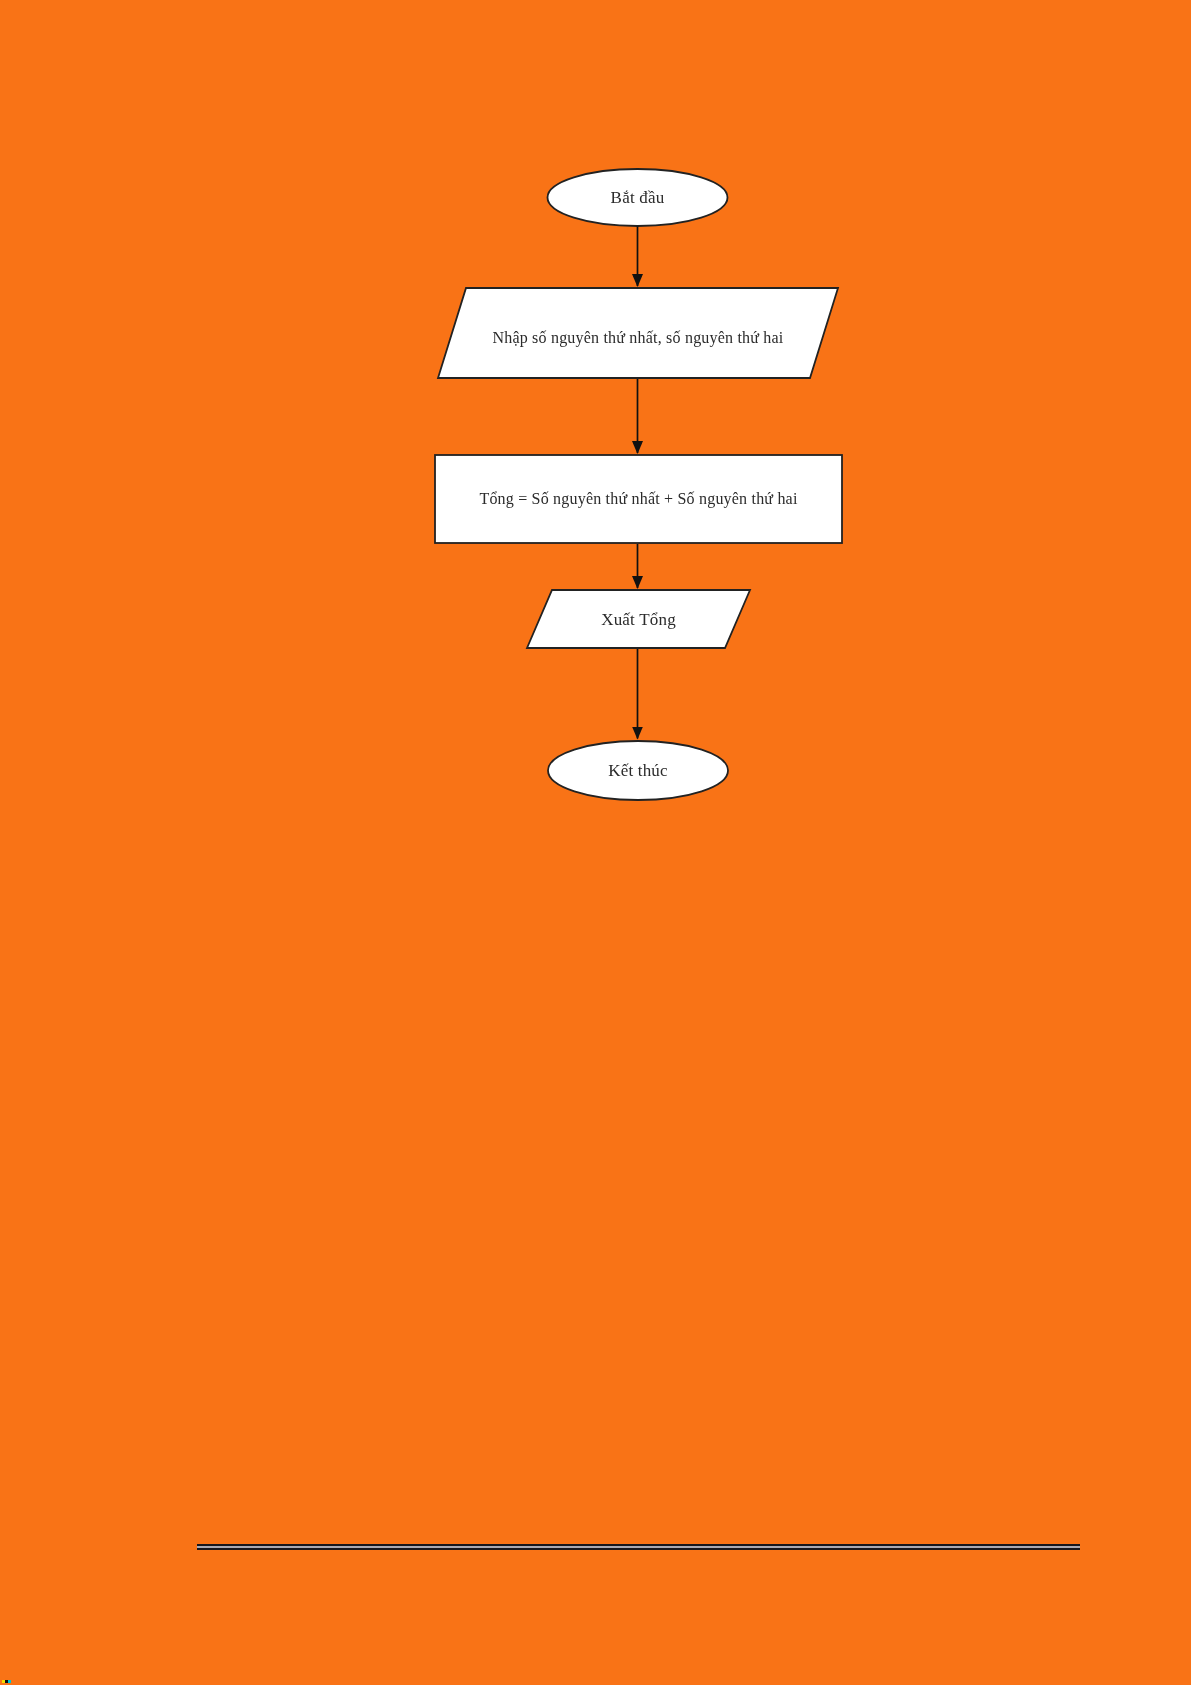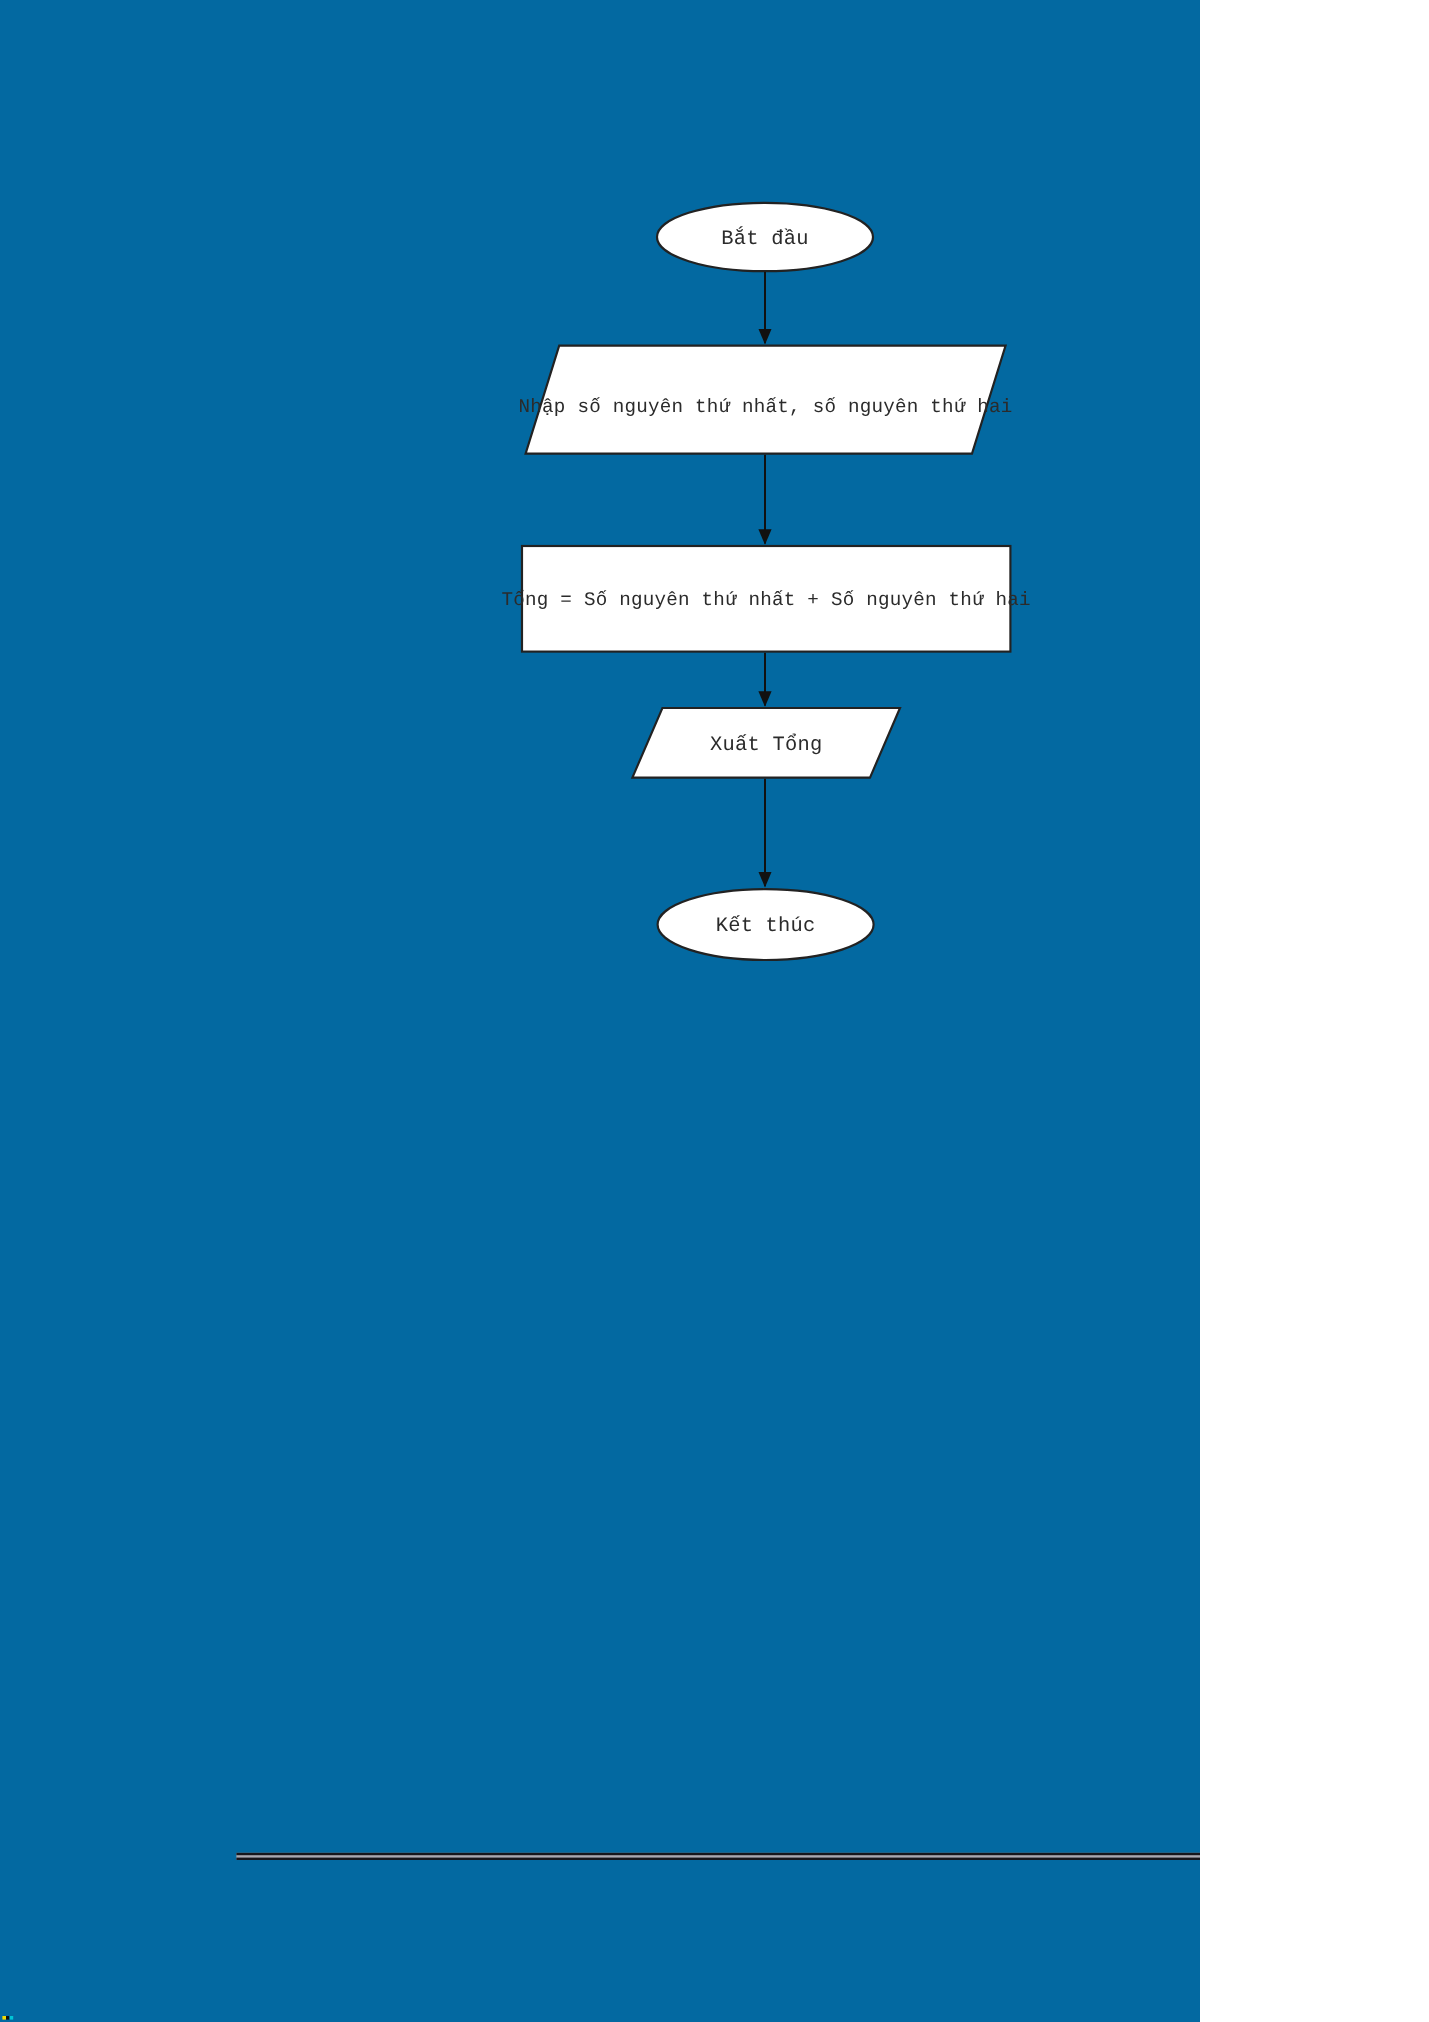--- a/index.html
+++ b/index.html
@@ -2,25 +2,25 @@
 <html><head>
 <meta charset="utf-8">
 <style>
   html, body {
     margin: 0;
     padding: 0;
     background: #ffffff;
   }
   #page {
     position: relative;
-    width: 1000px;
+    width: 1191px;
     height: 1685px;
-    background: #0369a1;
+    background: #f97316;
     overflow: hidden;
-    font-family: Liberation Mono, monospace;
+    font-family: Liberation Serif, serif;
   }
   #flowchart-canvas {
     position: absolute;
     left: 0;
     top: 0;
   }
   .shape {
     fill: #ffffff;
     stroke: #222222;
     stroke-width: 1.8;

